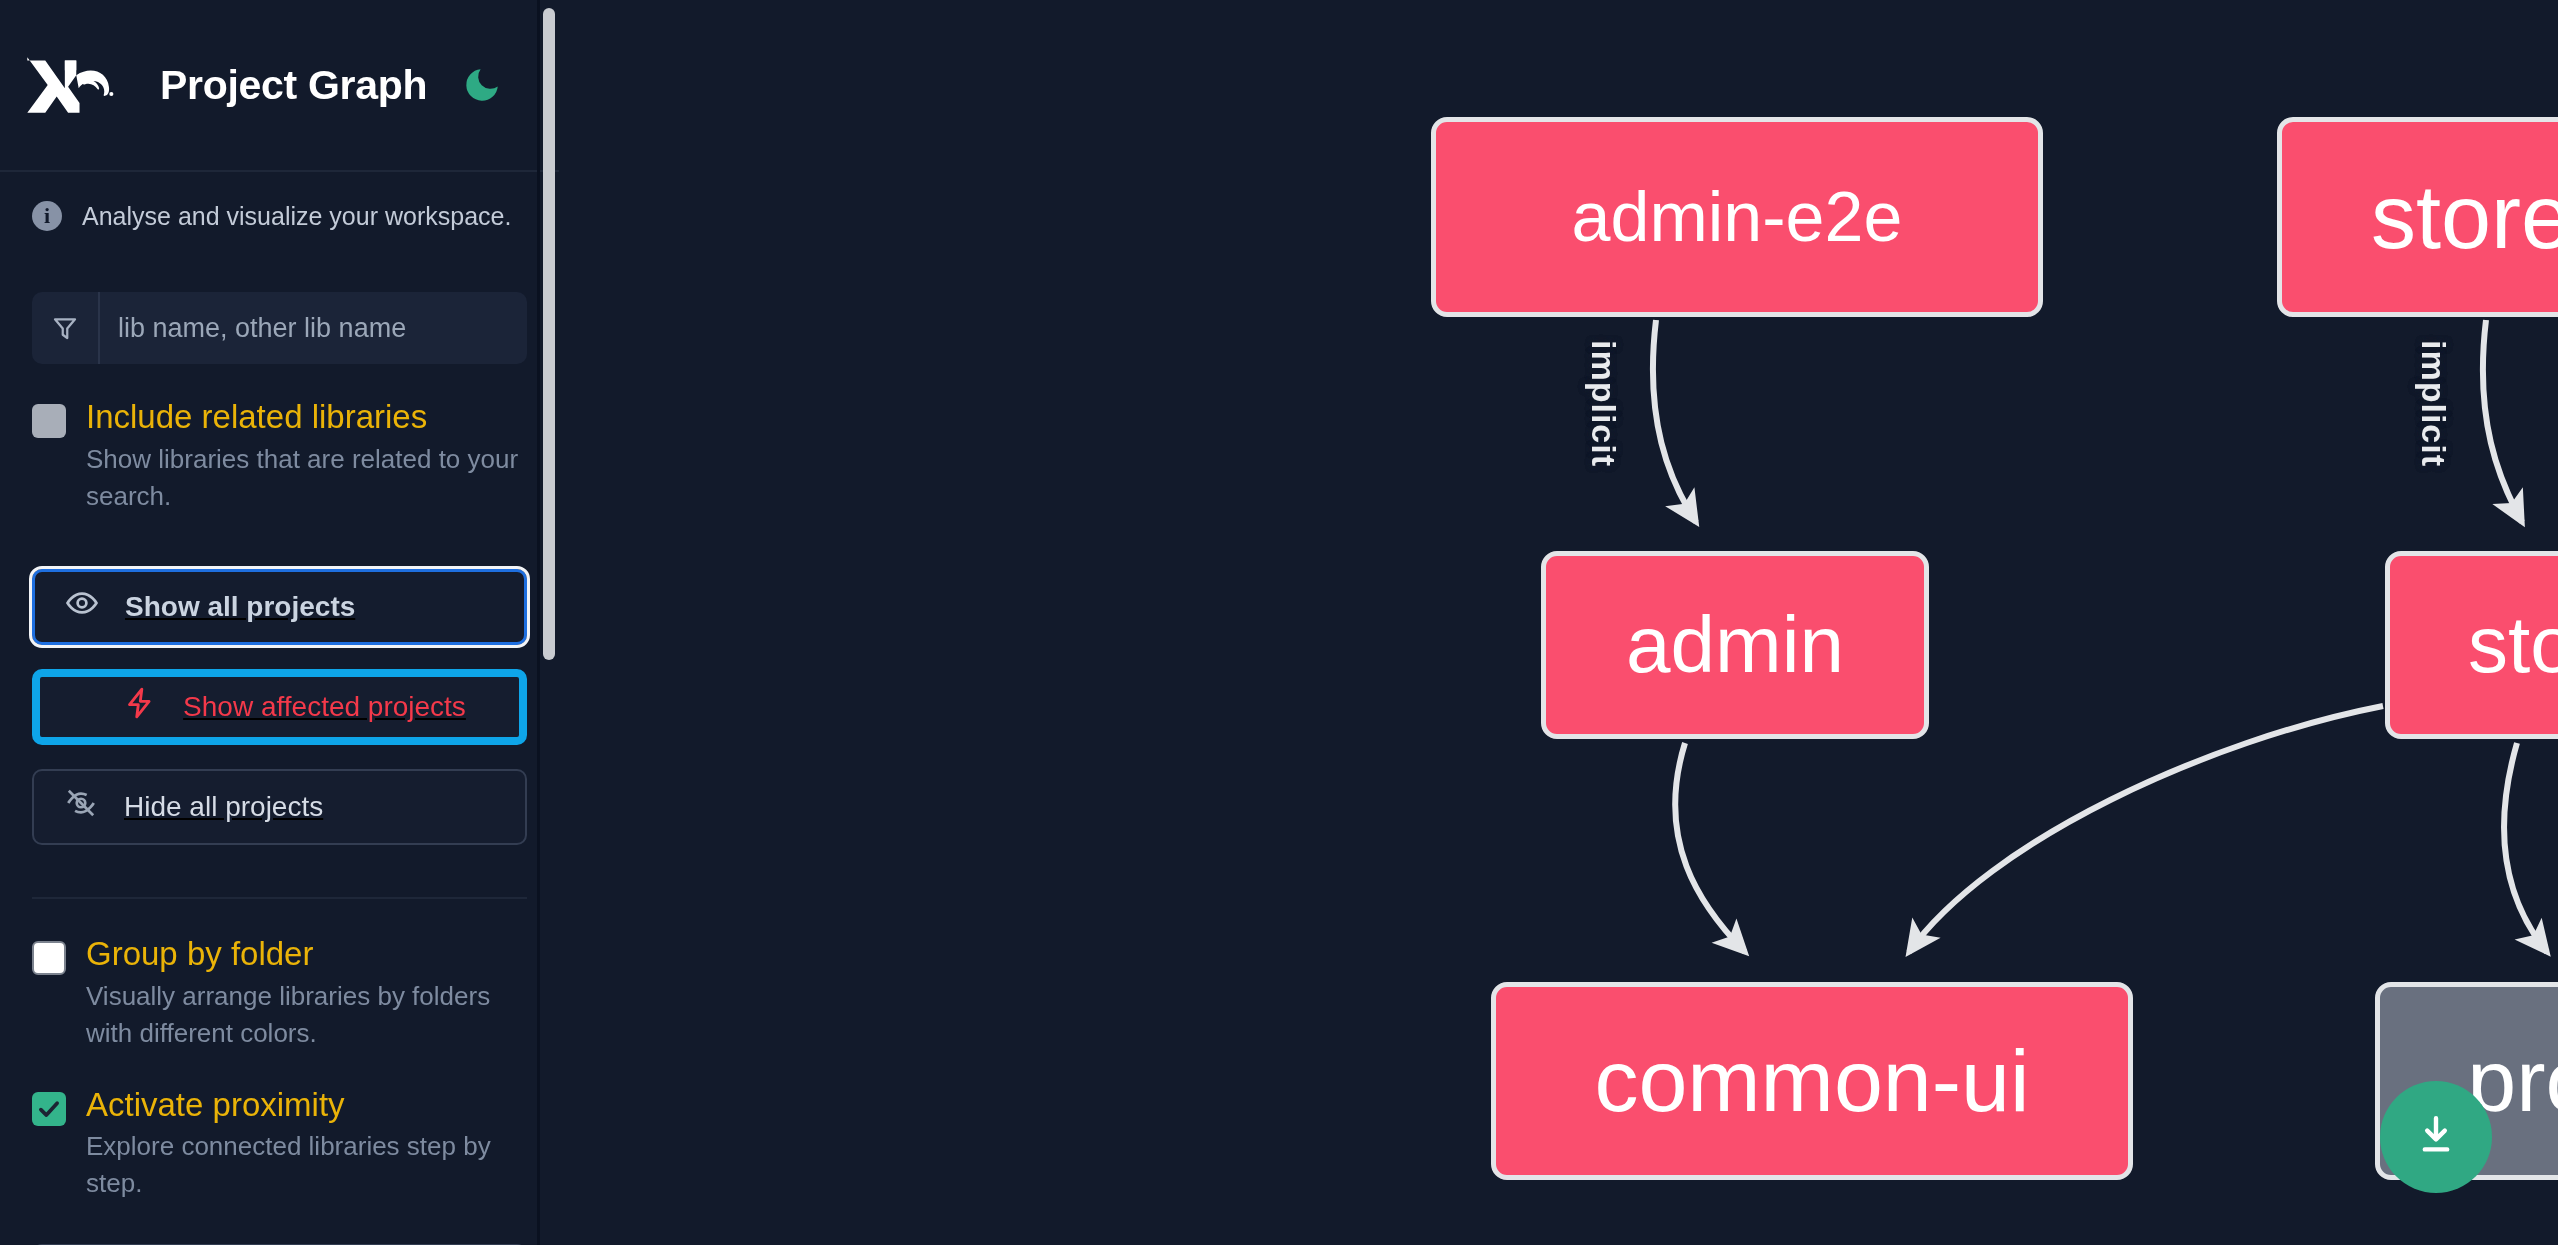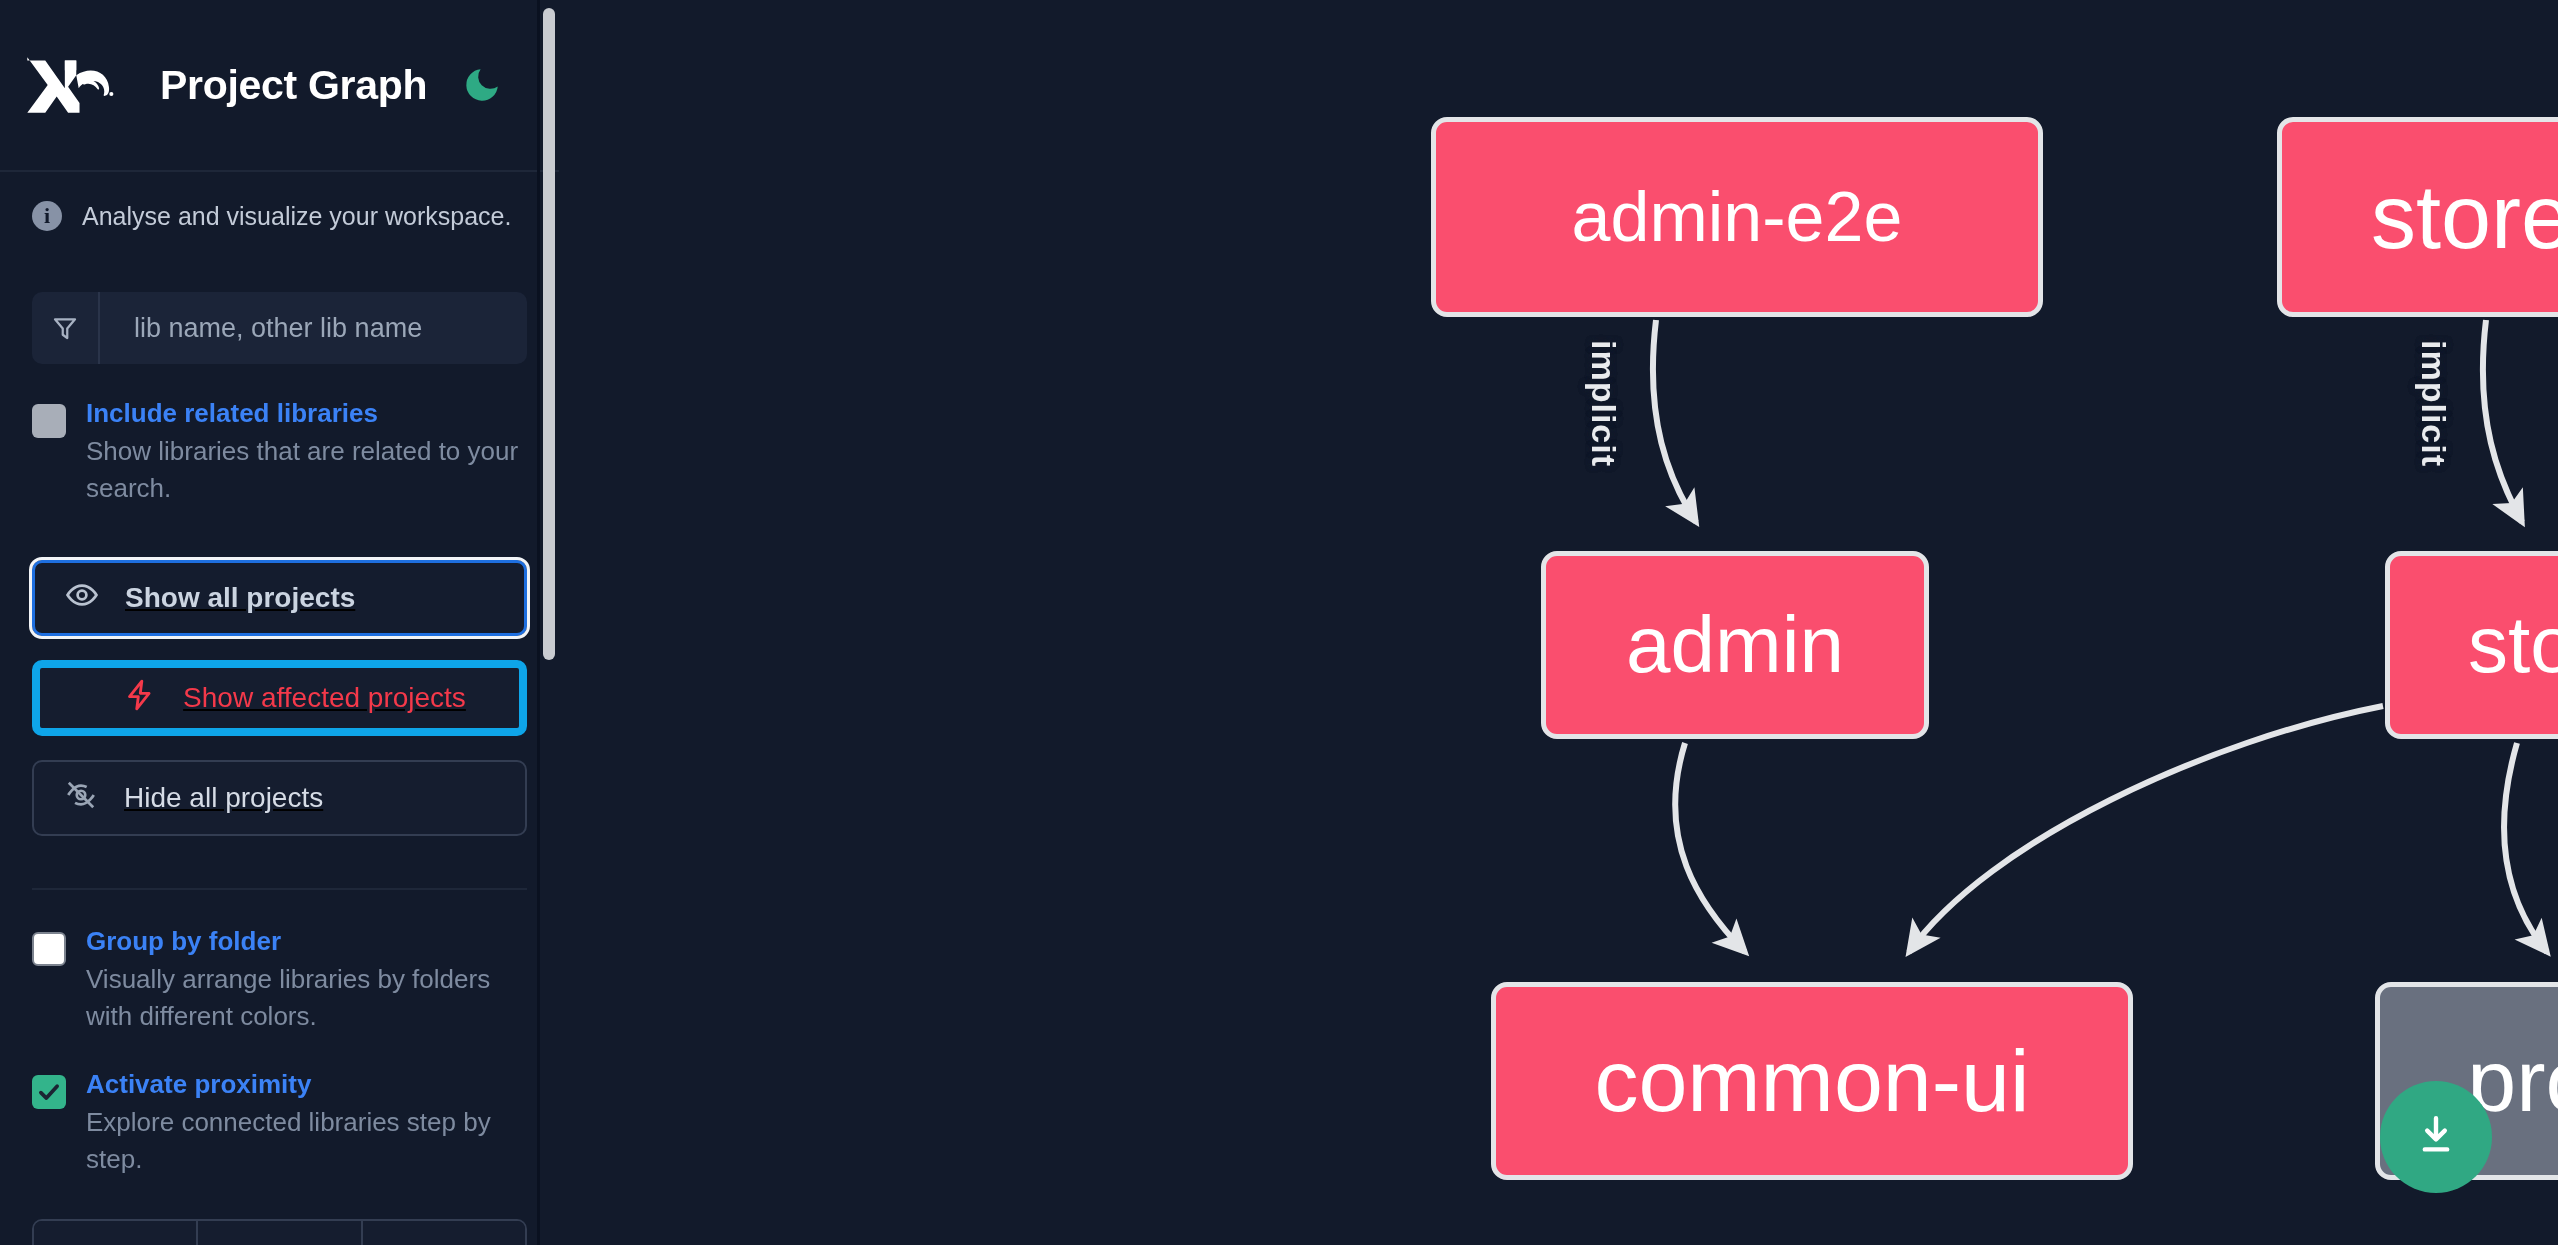--- a/index.html
+++ b/index.html
@@ -79,38 +79,38 @@
   }
   .search-icon-box {
     width: 68px; flex: 0 0 68px;
     display: flex; align-items: center; justify-content: center;
     border-right: 2px solid #2A344A;
   }
   .search-input {
     flex: 1; border: none; outline: none; background: transparent;
     color: #f97316; font-size: 27px;
     font-family: "Liberation Sans", sans-serif;
-    padding: 0 34px;
+    padding: 0 18px;
   }
   .search-input::placeholder { color: #9BA7B8; }
 
   .opt-row {
     display: flex; gap: 20px;
     margin-top: 34px;
   }
   .checkbox {
     width: 34px; height: 34px; flex: 0 0 34px;
     border-radius: 6px; margin-top: 6px; cursor: pointer;
     display: flex; align-items: center; justify-content: center;
   }
   .cb-grey { background: #A8AEB8; }
   .cb-white { background: #FFFFFF; border: 2px solid #7C838F; }
   .cb-green { background: #33B48B; }
   .opt-text { flex: 1; }
-  .opt-title { font-size: 26px; font-weight: 700; color: #3b82f6; line-height: 1.18; }
+  .opt-title { font-size: 33px; font-weight: 400; color: #eab308; line-height: 1.18; }
   .opt-desc { font-size: 26px; color: #7E8BA0; line-height: 1.42; margin-top: 4px; }
 
   .btn-stack { margin-top: 54px; display: flex; flex-direction: column; gap: 24px; text-decoration: underline; }
   .gbtn {
     height: 76px; border-radius: 10px;
     display: flex; align-items: center; gap: 26px;
     padding-left: 30px;
     font-size: 28px; cursor: pointer;
     background: #1B2438;
   }

